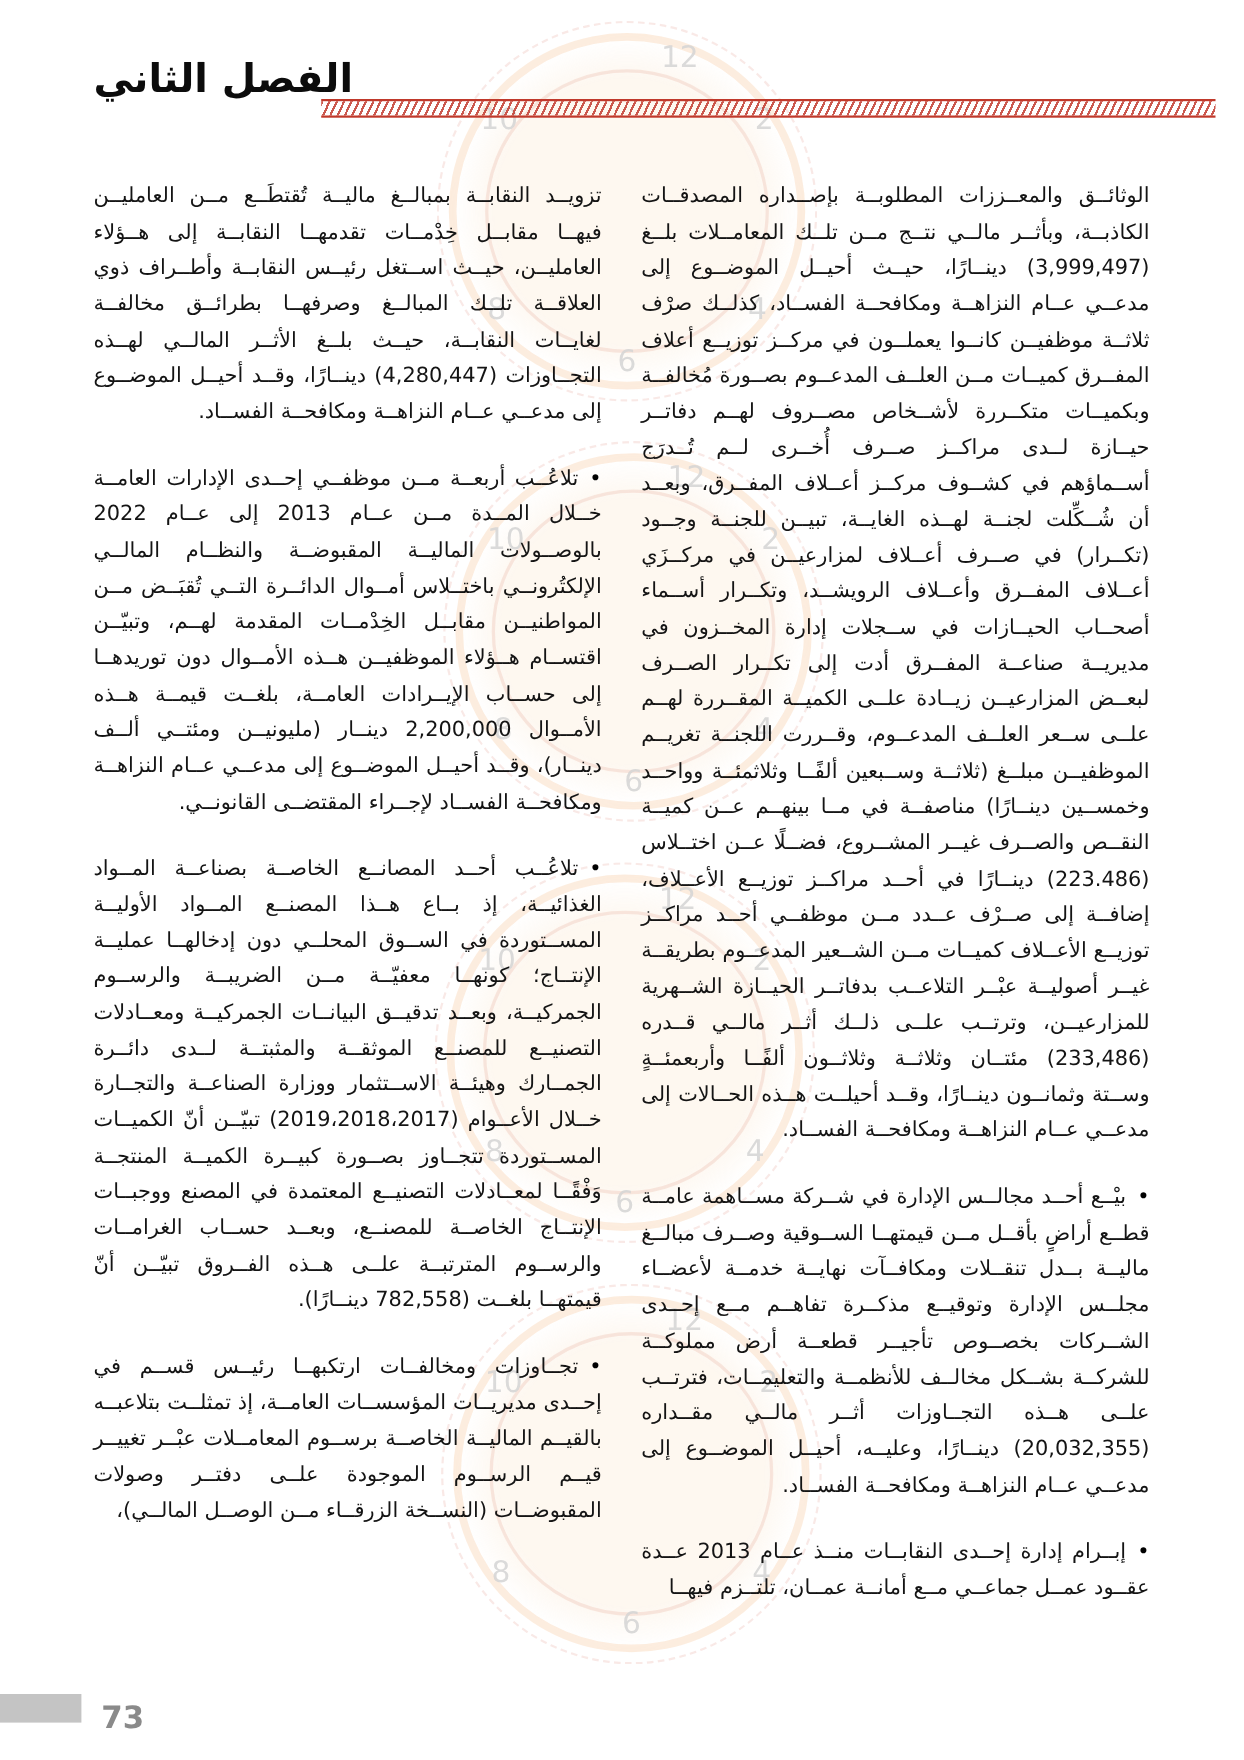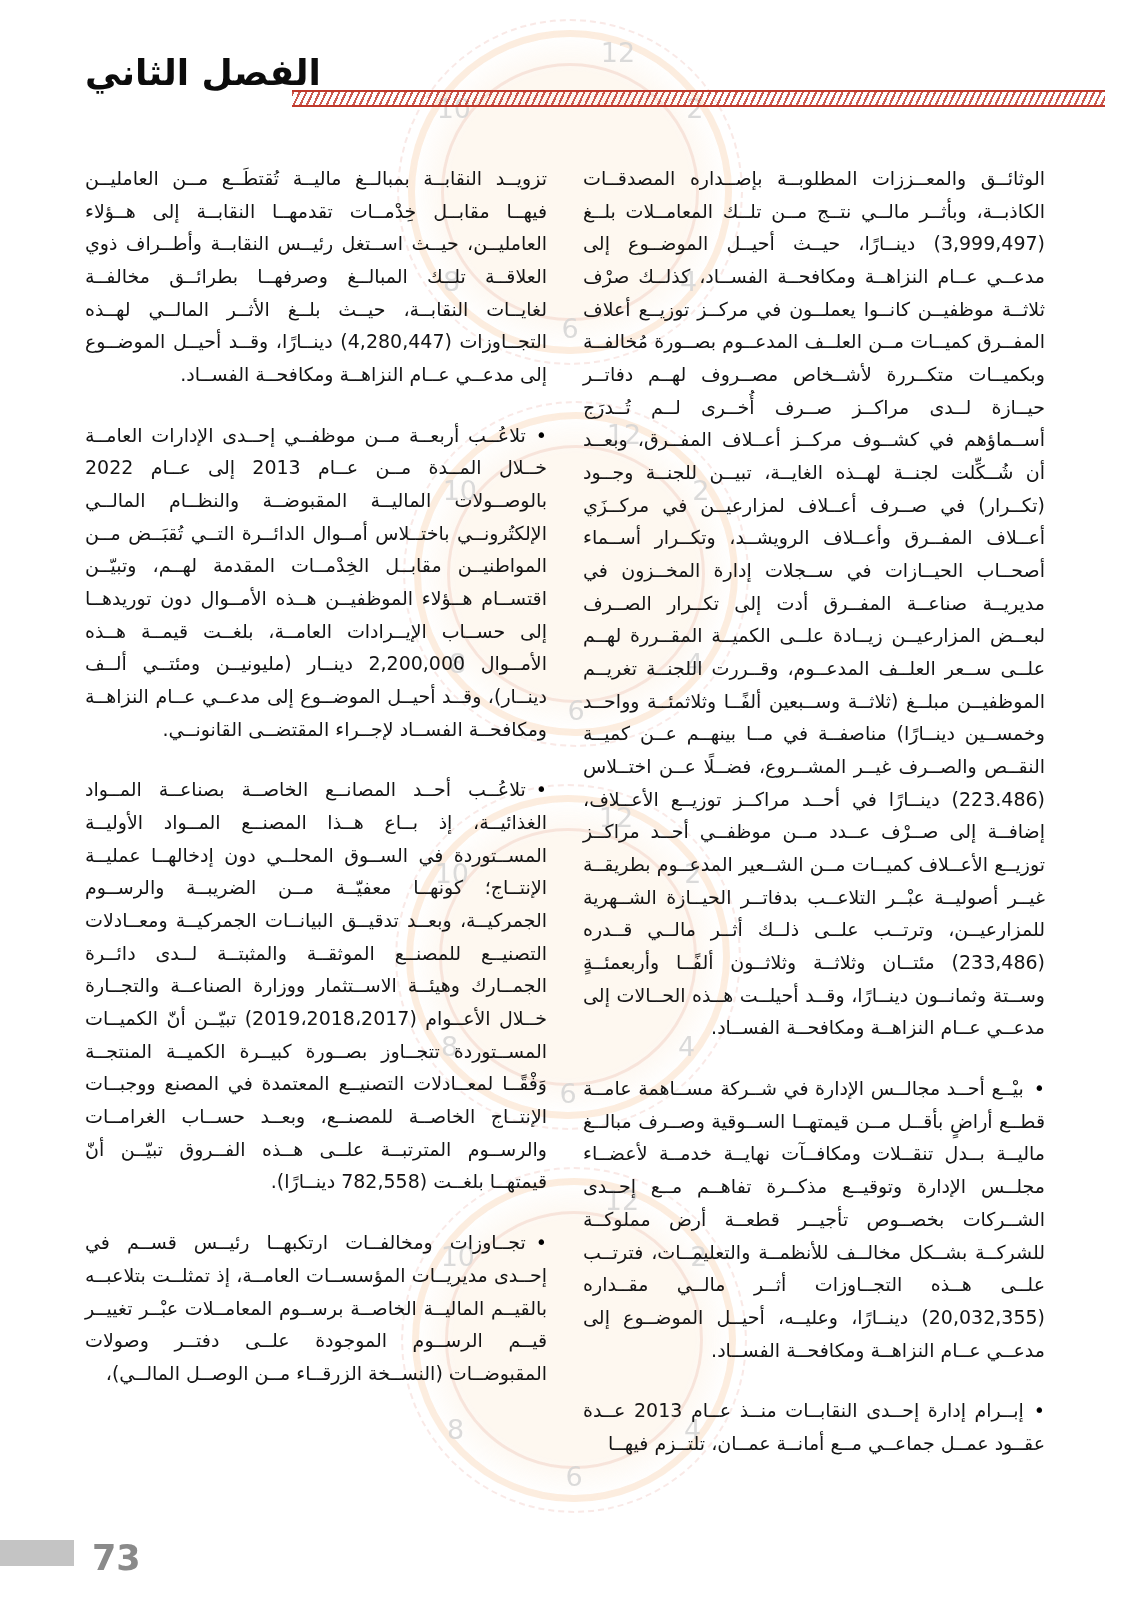--- a/index.html
+++ b/index.html
@@ -99,21 +99,21 @@
   
   .page-bar{
     position:absolute;
     bottom:34px;left:0;
     width:74px;height:26px;
     background:#c4c4c4;
   }
   .page-number{
     position:absolute;
     bottom:22px;left:92px;
-    font-size:35px;font-weight:bold;
+    font-size:28px;font-weight:bold;
     color:#8a8a8a;
     direction:ltr;
     margin-top:47px;
   }
 </style>
 </head>
 <body>
 
 <div class="page">
 

